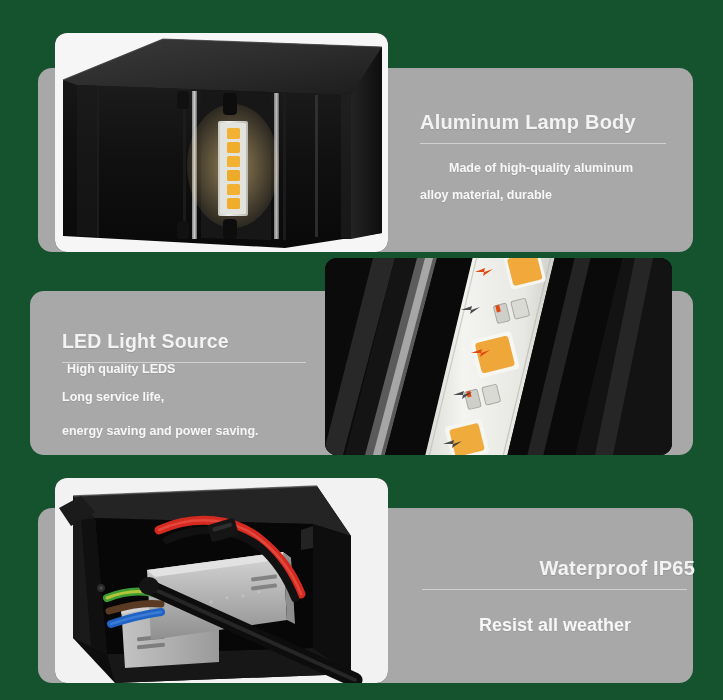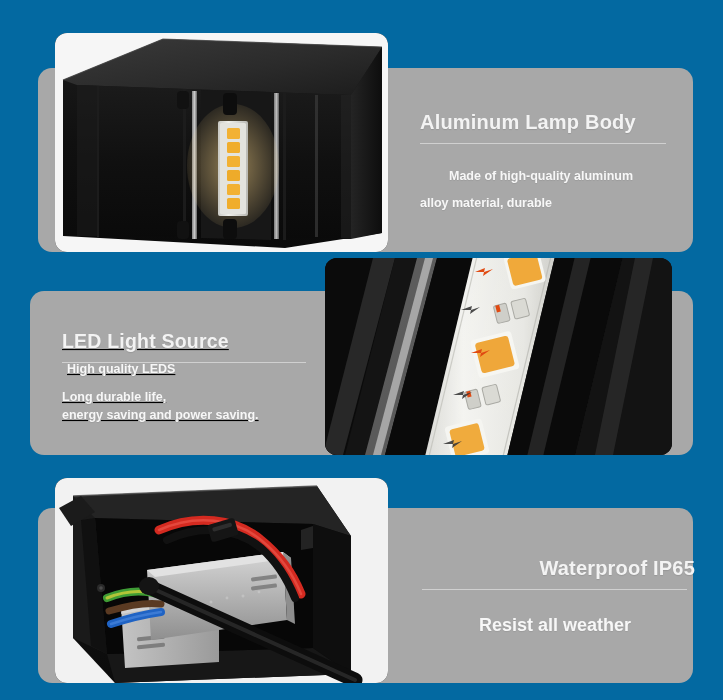--- a/index.html
+++ b/index.html
@@ -9,36 +9,36 @@
   }
   body {
     width: 723px;
     height: 700px;
     position: relative;
     overflow: hidden;
     font-family: "Liberation Sans", sans-serif;
     -webkit-font-smoothing: antialiased;
   }
 
-  .page { position: absolute; inset: 0; background: #0369a1; }
+  .page { position: absolute; inset: 0; background: #14532d; }
 
   
   .card {
     position: absolute;
     background: #a8a8a8;
     border-radius: 14px;
   }
   .card-1 { left: 38px;  top: 68px;  width: 655px; height: 184px; }
   .card-2 { left: 30px;  top: 291px; width: 663px; height: 164px; }
   .card-3 { left: 38px;  top: 508px; width: 655px; height: 175px; }
 
   
   .text-block { position: absolute; }
   .tb-1 { left: 420px; top: 110px; width: 250px; }
-  .tb-2 { left: 62px;  top: 330px; width: 250px; text-decoration: underline; }
+  .tb-2 { left: 62px;  top: 330px; width: 250px; }
   .tb-3 { left: 415px; top: 556px; width: 280px; text-align: center; }
 
   .heading {
     color: #f3f3f3;
     font-size: 20px;
     font-weight: bold;
     letter-spacing: .2px;
     line-height: 1.2;
     margin: 0;
     text-shadow: 0 1px 1px rgba(0,0,0,.10);
@@ -57,25 +57,25 @@
   .tb-3 .rule { width: 265px; margin-left: 7px; }
 
   .sub {
     color: #f7f7f7;
     font-size: 12.5px;
     font-weight: bold;
     line-height: 1.0;
     margin: 0;
     text-shadow: 0 1px 1px rgba(0,0,0,.08);
   }
-  .tb-1 .sub-first { margin-top: 26px; padding-left: 29px; }
+  .tb-1 .sub-first { margin-top: 18px; padding-left: 29px; }
   .tb-1 .sub-next  { margin-top: 14px; }
   .tb-2 .sub-first { margin-left: 5px; }
   .tb-2 .sub-next  { margin-top: 15px; }
-  .tb-2 .sub-last  { margin-top: 6px; }
+  .tb-2 .sub-last  { margin-top: 22px; }
   .tb-3 .sub-first { margin-top: 26px; font-size: 18px; }
 
   
   .photo {
     position: absolute;
     border-radius: 12px;
     overflow: hidden;
     background: #0a0a0a;
   }
   .photo-1 { left: 55px;  top: 33px;  width: 333px; height: 219px; }
@@ -173,21 +173,21 @@
     <p class="sub sub-first">Made of high-quality aluminum</p>
     <p class="sub sub-next">alloy material, durable</p>
   </div>
 
   <div class="card card-2"></div>
 
   <div class="text-block tb-2">
     <p class="heading">LED Light Source</p>
     <div class="rule"></div>
     <p class="sub sub-first">High quality LEDS</p>
-    <p class="sub sub-next">Long durable life,</p>
+    <p class="sub sub-next">Long service life,</p>
     <p class="sub sub-last">energy saving and power saving.</p>
   </div>
 
   <div class="photo photo-2">
     <svg viewBox="0 0 347 197" preserveAspectRatio="none">
       <defs>
         <linearGradient id="p2bgl" x1="0" y1="0" x2="1" y2="0.3">
           <stop offset="0" stop-color="#1a1a1a"></stop>
           <stop offset="0.45" stop-color="#070707"></stop>
           <stop offset="1" stop-color="#1f1f1f"></stop>

